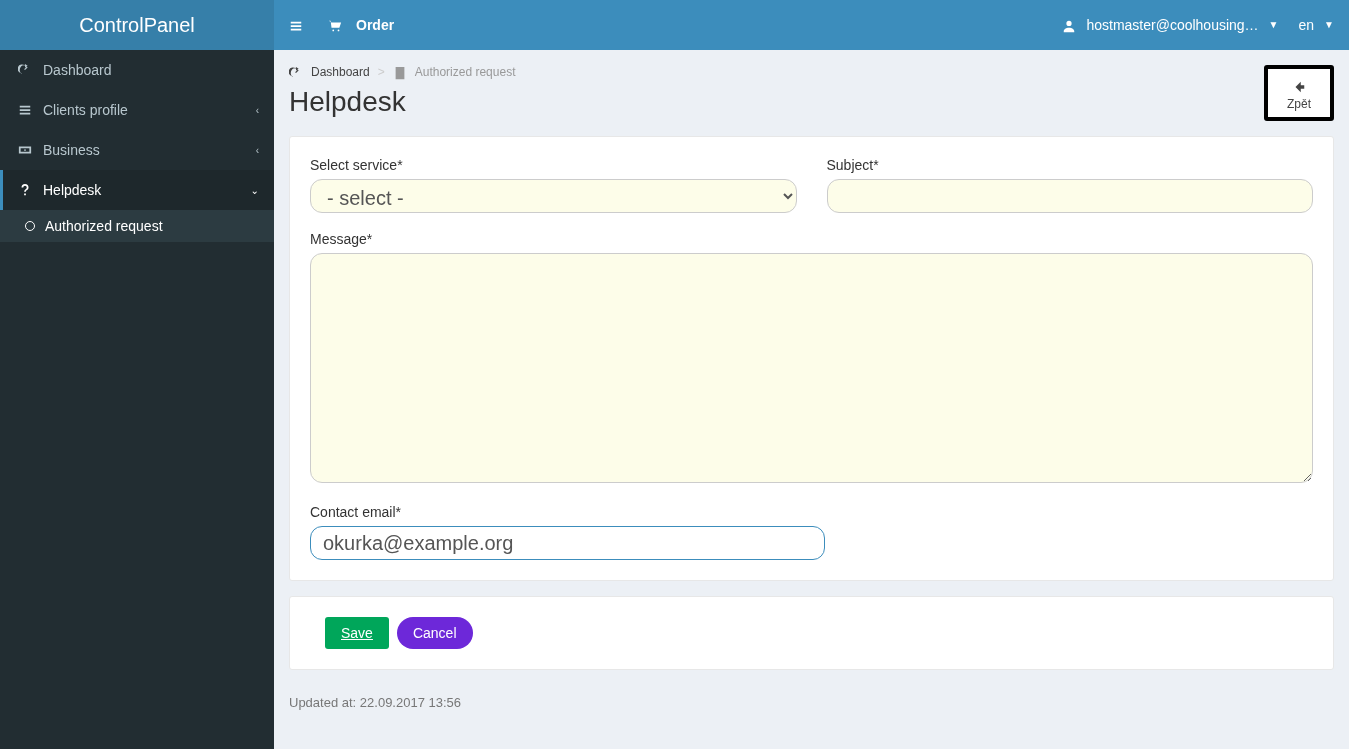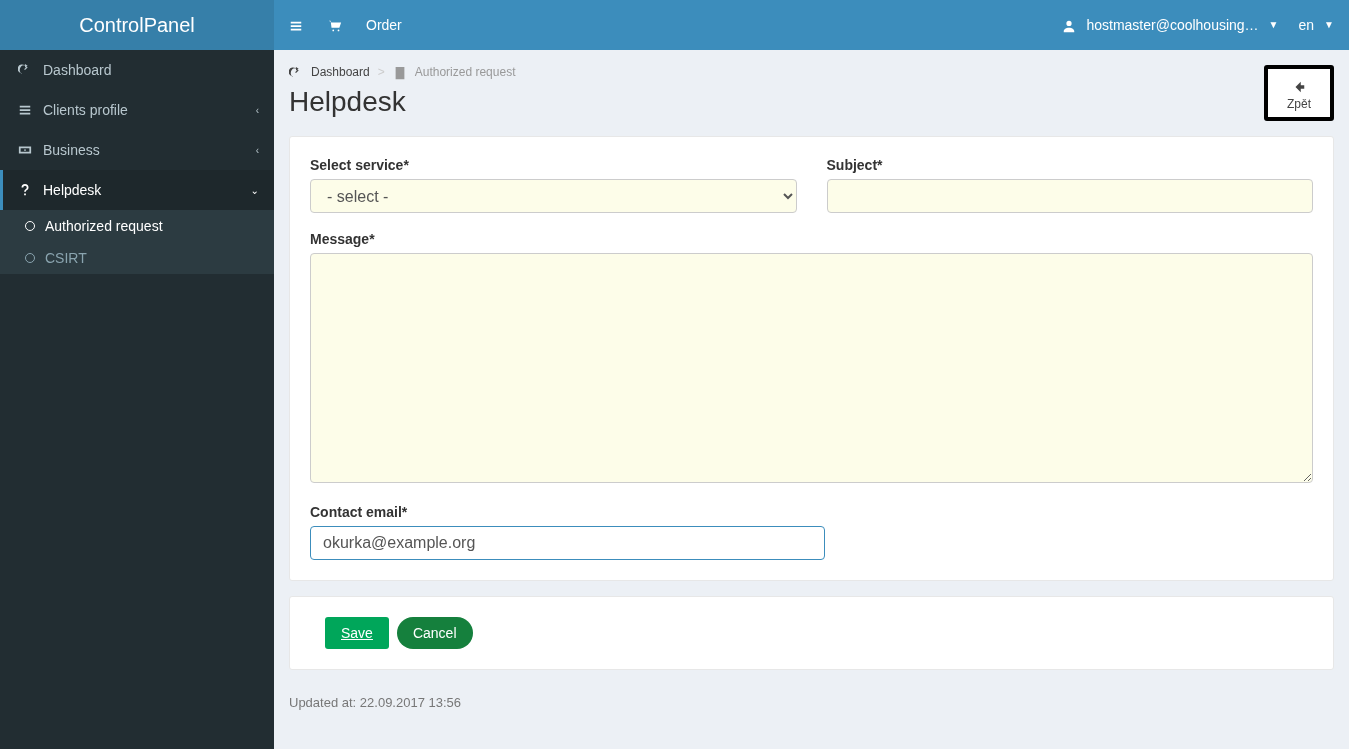--- a/index.html
+++ b/index.html
@@ -70,21 +70,21 @@
   .navbar {
     height: 50px;
     background: #3c8dbc;
     color: #fff;
     display: flex;
     align-items: center;
     padding: 0 15px;
   }
   .navbar-left { display: flex; align-items: center; gap: 25px; }
   .hamburger { cursor: pointer; font-size: 16px; }
-  .order-link { display: flex; align-items: center; gap: 24px; cursor: pointer; }
+  .order-link { display: flex; align-items: center; gap: 14px; cursor: pointer; font-weight: bold; }
   .navbar-right { margin-left: auto; display: flex; align-items: center; gap: 20px; }
   .user-menu, .lang-menu { display: flex; align-items: center; gap: 10px; cursor: pointer; }
   .caret-down { font-size: 10px; }
 
   
   .content { padding: 15px; flex: 1; }
   .content-header { display: flex; align-items: flex-start; justify-content: space-between; margin-bottom: 15px; }
   .header-left { }
   .breadcrumb {
     display: flex; align-items: center; gap: 8px;
@@ -104,36 +104,36 @@
   .back-box .lbl { font-size: 12px; margin-top: 2px; }
 
   .box {
     background: #fff; border: 1px solid #e7e7e7; border-radius: 3px;
     padding: 20px; margin-bottom: 15px;
   }
   .row { display: flex; gap: 30px; flex-wrap: wrap; }
   .col { flex: 1; min-width: 0; }
 
   .form-group { margin-bottom: 18px; }
-  .form-group label { display: block; font-weight: 700; margin-bottom: 6px; font-size: 14px; color: #333; }
+  .form-group label { display: block; font-weight: 400; margin-bottom: 6px; font-size: 14px; color: #333; }
   .form-control {
     width: 100%; height: 34px; padding: 6px 12px;
-    background: #fdfde9; border: 1px solid #ccc; border-radius: 4px;
-    font-size: 16px; color: #555;
+    background: #fdfde9; border: 1px solid #ccc; border-radius: 12px;
+    font-size: 20px; color: #555;
   }
   select.form-control { appearance: auto; }
   textarea.form-control { height: 230px; resize: vertical; }
   .contact-email { max-width: 515px; border: 1px solid #3c8dbc; background: #fff; }
 
   .btn {
     display: inline-block; padding: 8px 16px; border: none;
     border-radius: 3px; font-size: 14px; cursor: pointer; color: #fff;
   }
   .btn-success { background: #00a65a; text-decoration: underline; }
-  .btn-danger { background: #15803d; border-radius: 16px; }
+  .btn-danger { background: #6d28d9; border-radius: 16px; }
   .btn-row { display: flex; gap: 8px; padding-left: 15px; }
 
   .footer { color: #777; font-size: 13px; padding: 10px 0 20px; }
 
   svg { width: 14px; height: 14px; fill: currentColor; vertical-align: middle; }
   .icon svg { width: 14px; height: 14px; }
 </style>
 </head>
 <body>
 
@@ -173,24 +173,20 @@
               <path d="M8 1a4 4 0 00-4 4h2a2 2 0 114 0c0 1-.6 1.4-1.3 2C8 7.6 7 8.3 7 10h2c0-1 .6-1.4 1.3-2C11 7.4 12 6.7 12 5a4 4 0 00-4-4zm-1 11h2v2H7z"></path>
             </svg>
         </span>
         <span>Helpdesk</span>
         <span class="chevron">⌄</span>
       </li>
       <ul class="nav-sub">
         <li class="nav-sub-item active">
           <span class="circle"></span>
           <span>Authorized request</span>
-        </li>
-        <li class="nav-sub-item">
-          <span class="circle"></span>
-          <span>CSIRT</span>
         </li>
       </ul>
     </ul>
   </aside>
 
   <div class="main">
     <nav class="navbar">
       <div class="navbar-left">
         <span class="hamburger">
           <svg viewBox="0 0 16 16" width="16" height="16">

